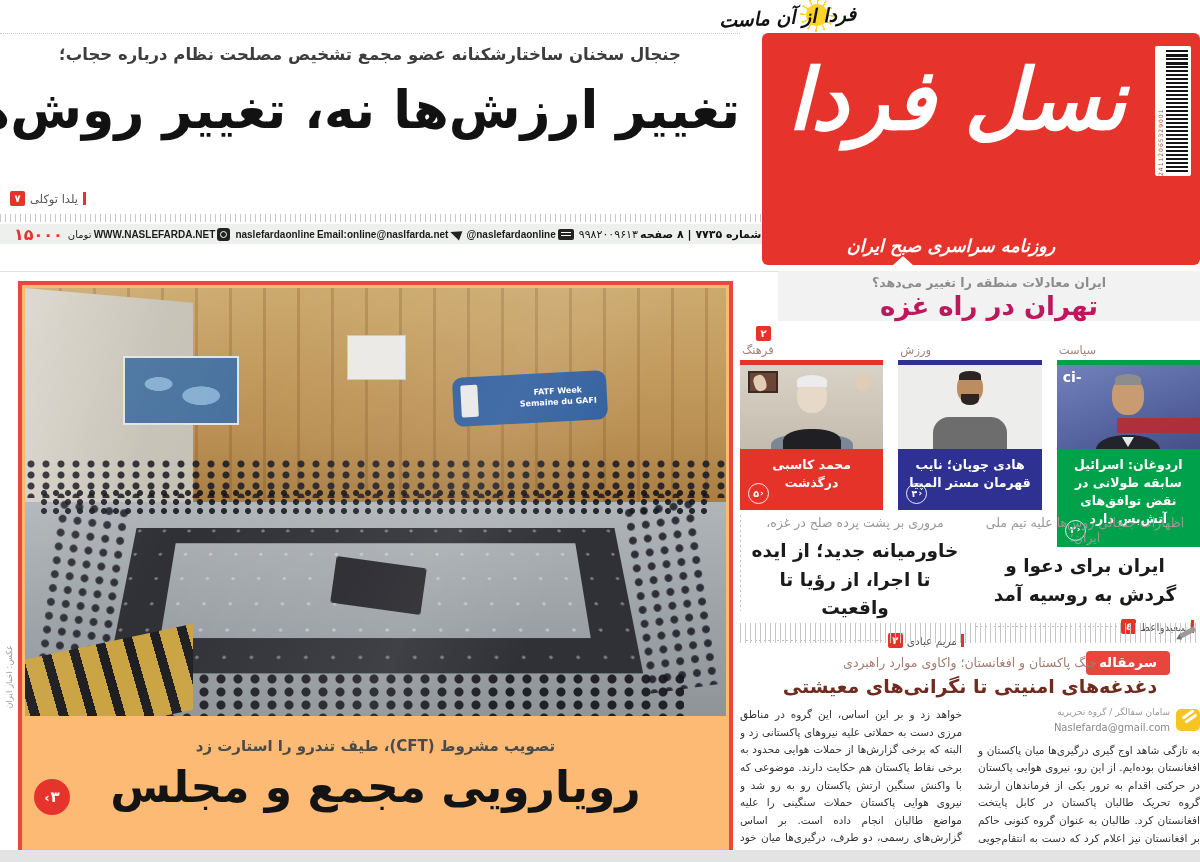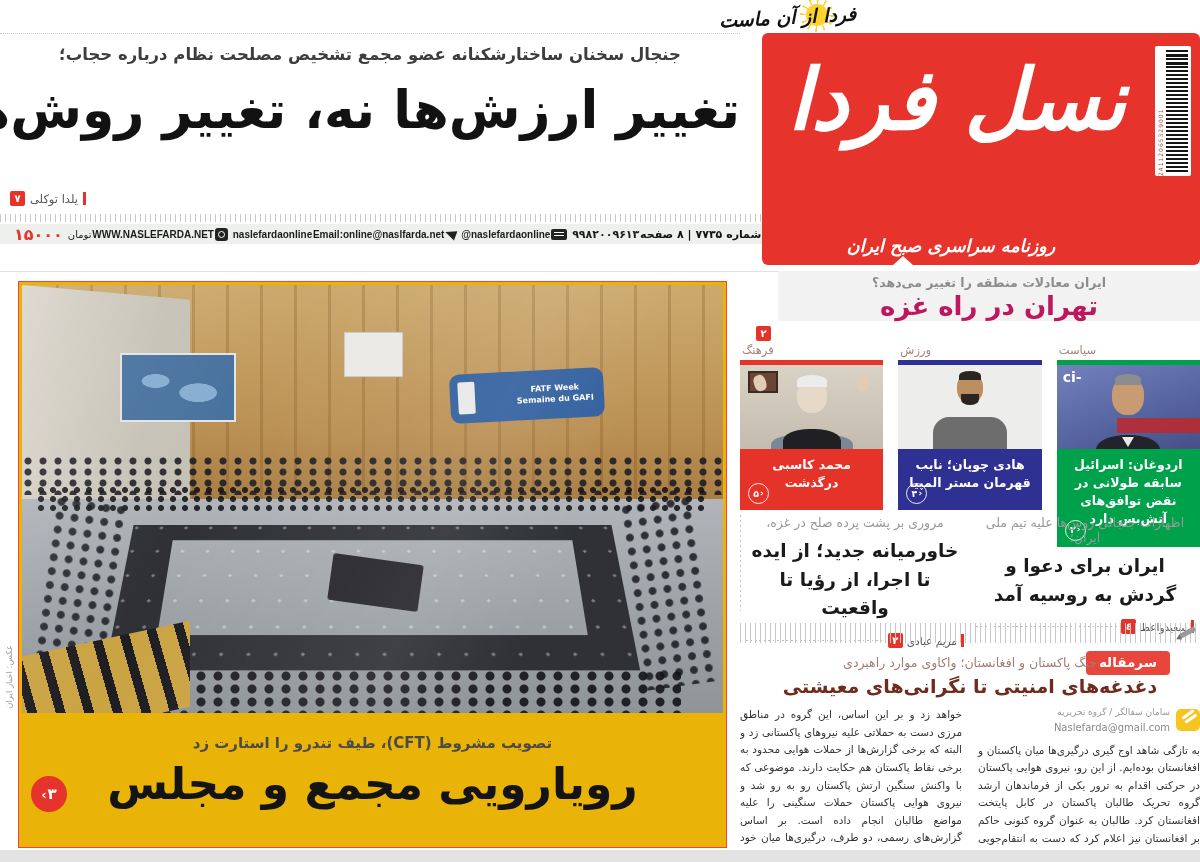--- a/index.html
+++ b/index.html
@@ -38,30 +38,30 @@
   .barcode .digits{position:absolute;left:2px;top:4px;bottom:0;writing-mode:vertical-rl;
         transform:rotate(180deg);font-size:6px;color:#b04a3a;letter-spacing:1px;}
   
   .infobar{left:0;top:224px;width:1200px;height:20px;background:#eef0ee;display:flex;align-items:center;
            justify-content:space-between;direction:ltr;padding:0 14px;box-sizing:border-box;color:#1c1c1c;}
   .ib{display:flex;align-items:center;gap:5px;white-space:nowrap;}
   .serif{font-family:Liberation Sans, sans-serif;font-weight:bold;font-size:10px;}
   .price-num{color:#e6342c;font-weight:bold;font-size:16px;}
   .price-unit{font-size:10px;color:#222;}
   .dateline{direction:rtl;font-size:11px;font-weight:600;color:#111;white-space:nowrap;}
-  .sms-num{font-size:11px;font-weight:700;}
+  .sms-num{font-size:11px;font-weight:400;}
   .ig-icon{width:13px;height:13px;background:#222;border-radius:3px;position:relative;display:inline-block;}
   .ig-icon::before{content:"";position:absolute;inset:3px;border:1.3px solid #fff;border-radius:50%;}
   .tg-icon{width:0;height:0;border-top:5px solid transparent;border-bottom:5px solid transparent;
            border-right:11px solid #222;transform:rotate(20deg);display:inline-block;}
   .sms-icon{width:16px;height:11px;background:#222;border-radius:2px;position:relative;display:inline-block;}
   .sms-icon::before{content:"";position:absolute;left:3px;right:3px;top:3px;height:1.5px;background:#fff;
            box-shadow:0 3px 0 #fff;}
   
-  .photo-frame{left:18px;top:281px;width:707px;height:565px;border:1px solid #ef4444;background:#eab308;}
+  .photo-frame{left:18px;top:281px;width:707px;height:565px;border:4px solid #ef4444;background:#fdba74;}
   .photo{position:absolute;left:3px;right:3px;top:3px;height:428px;background:#a9adb2;overflow:hidden;}
   .ph-wall{position:absolute;left:0;top:0;right:0;height:50%;
      background:repeating-linear-gradient(90deg,rgba(110,65,18,.22) 0 3px,rgba(0,0,0,0) 3px 34px),
                 linear-gradient(180deg,#ccaa6e 0%,#ba8f53 70%,#a87e44 100%);}
   .ph-wall-left{position:absolute;left:0;top:0;width:24%;height:58%;
      background:linear-gradient(100deg,#dbd6cc,#c7c2b6 70%);transform:skewY(5deg);transform-origin:top left;}
   .ph-screen-map{position:absolute;left:14%;top:16%;width:16%;height:15%;background:#49739f;border:2px solid #e4e4e4;
      background-image:radial-gradient(ellipse at 30% 40%,#87afd1 12%,transparent 13%),
                       radial-gradient(ellipse at 68% 58%,#87afd1 17%,transparent 18%);}
   .ph-screen2{position:absolute;left:46%;top:11%;width:8%;height:10%;background:#eceae6;border:1px solid #c9c9c9;}

